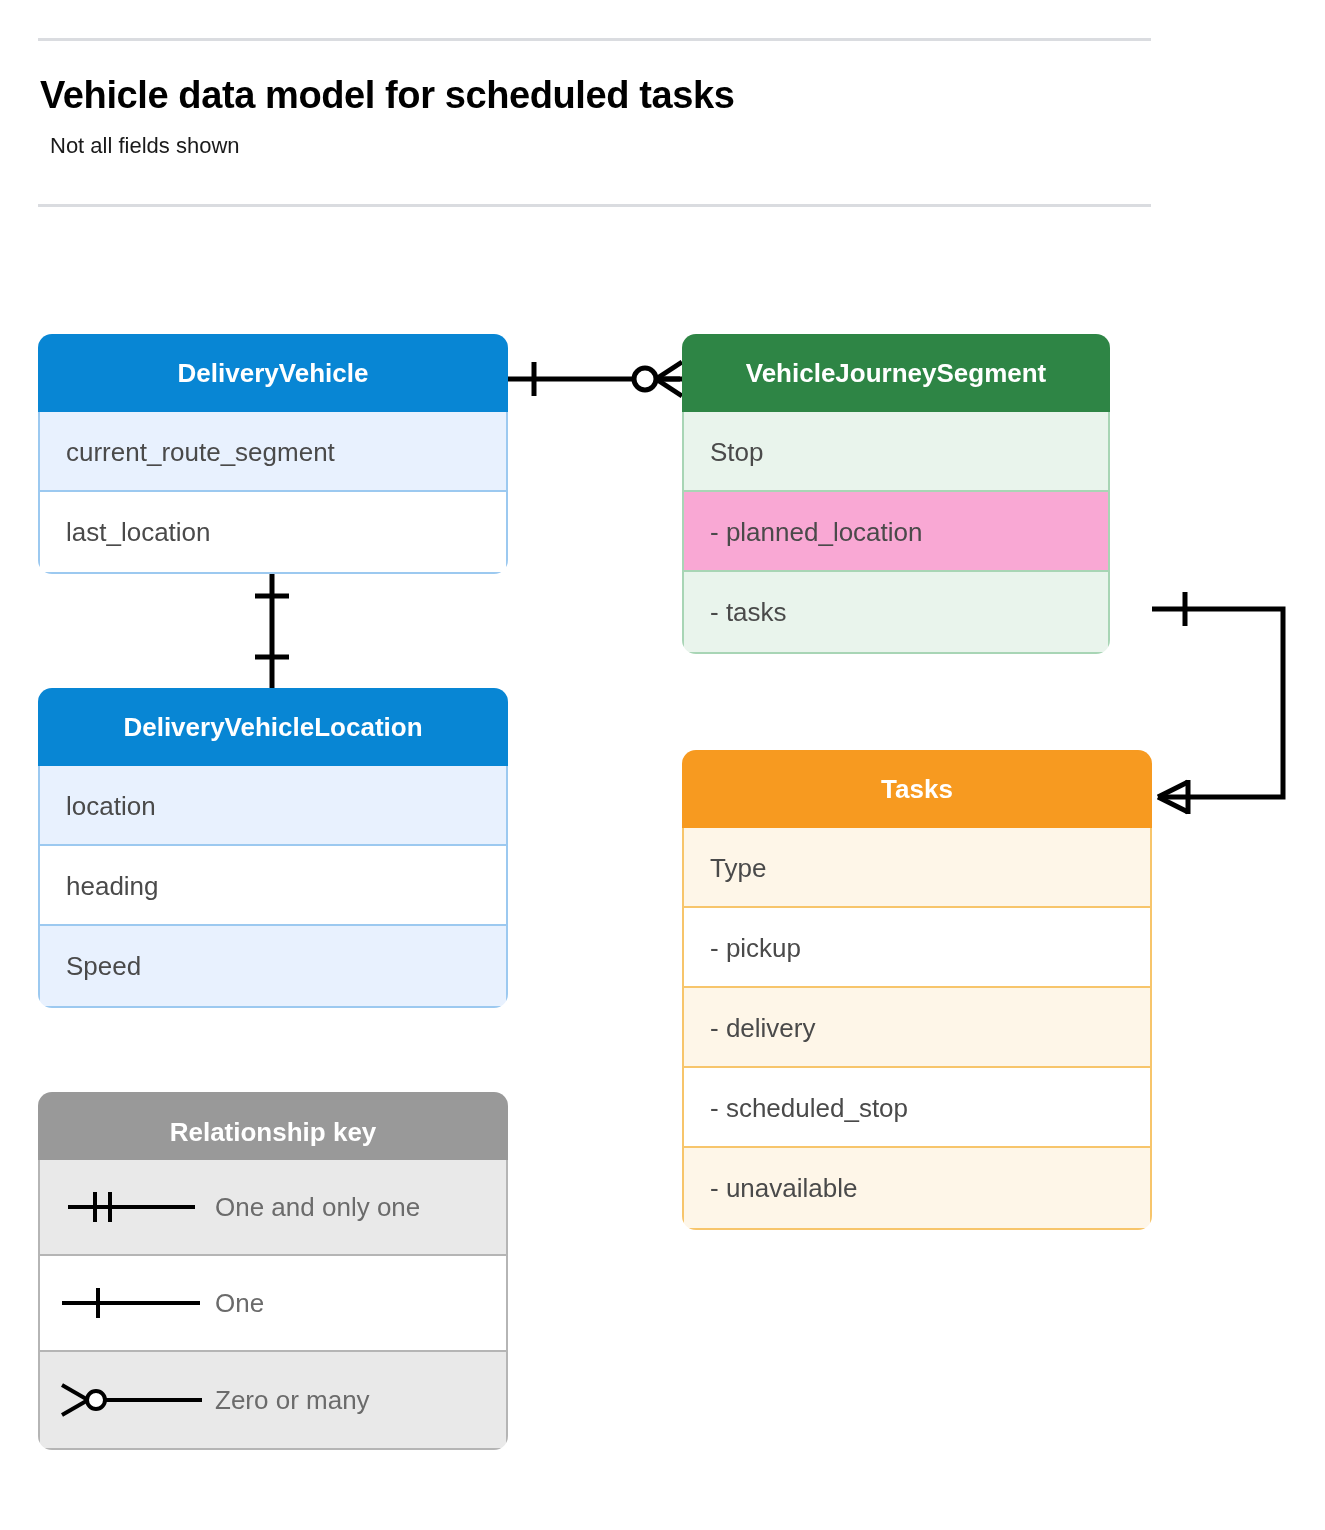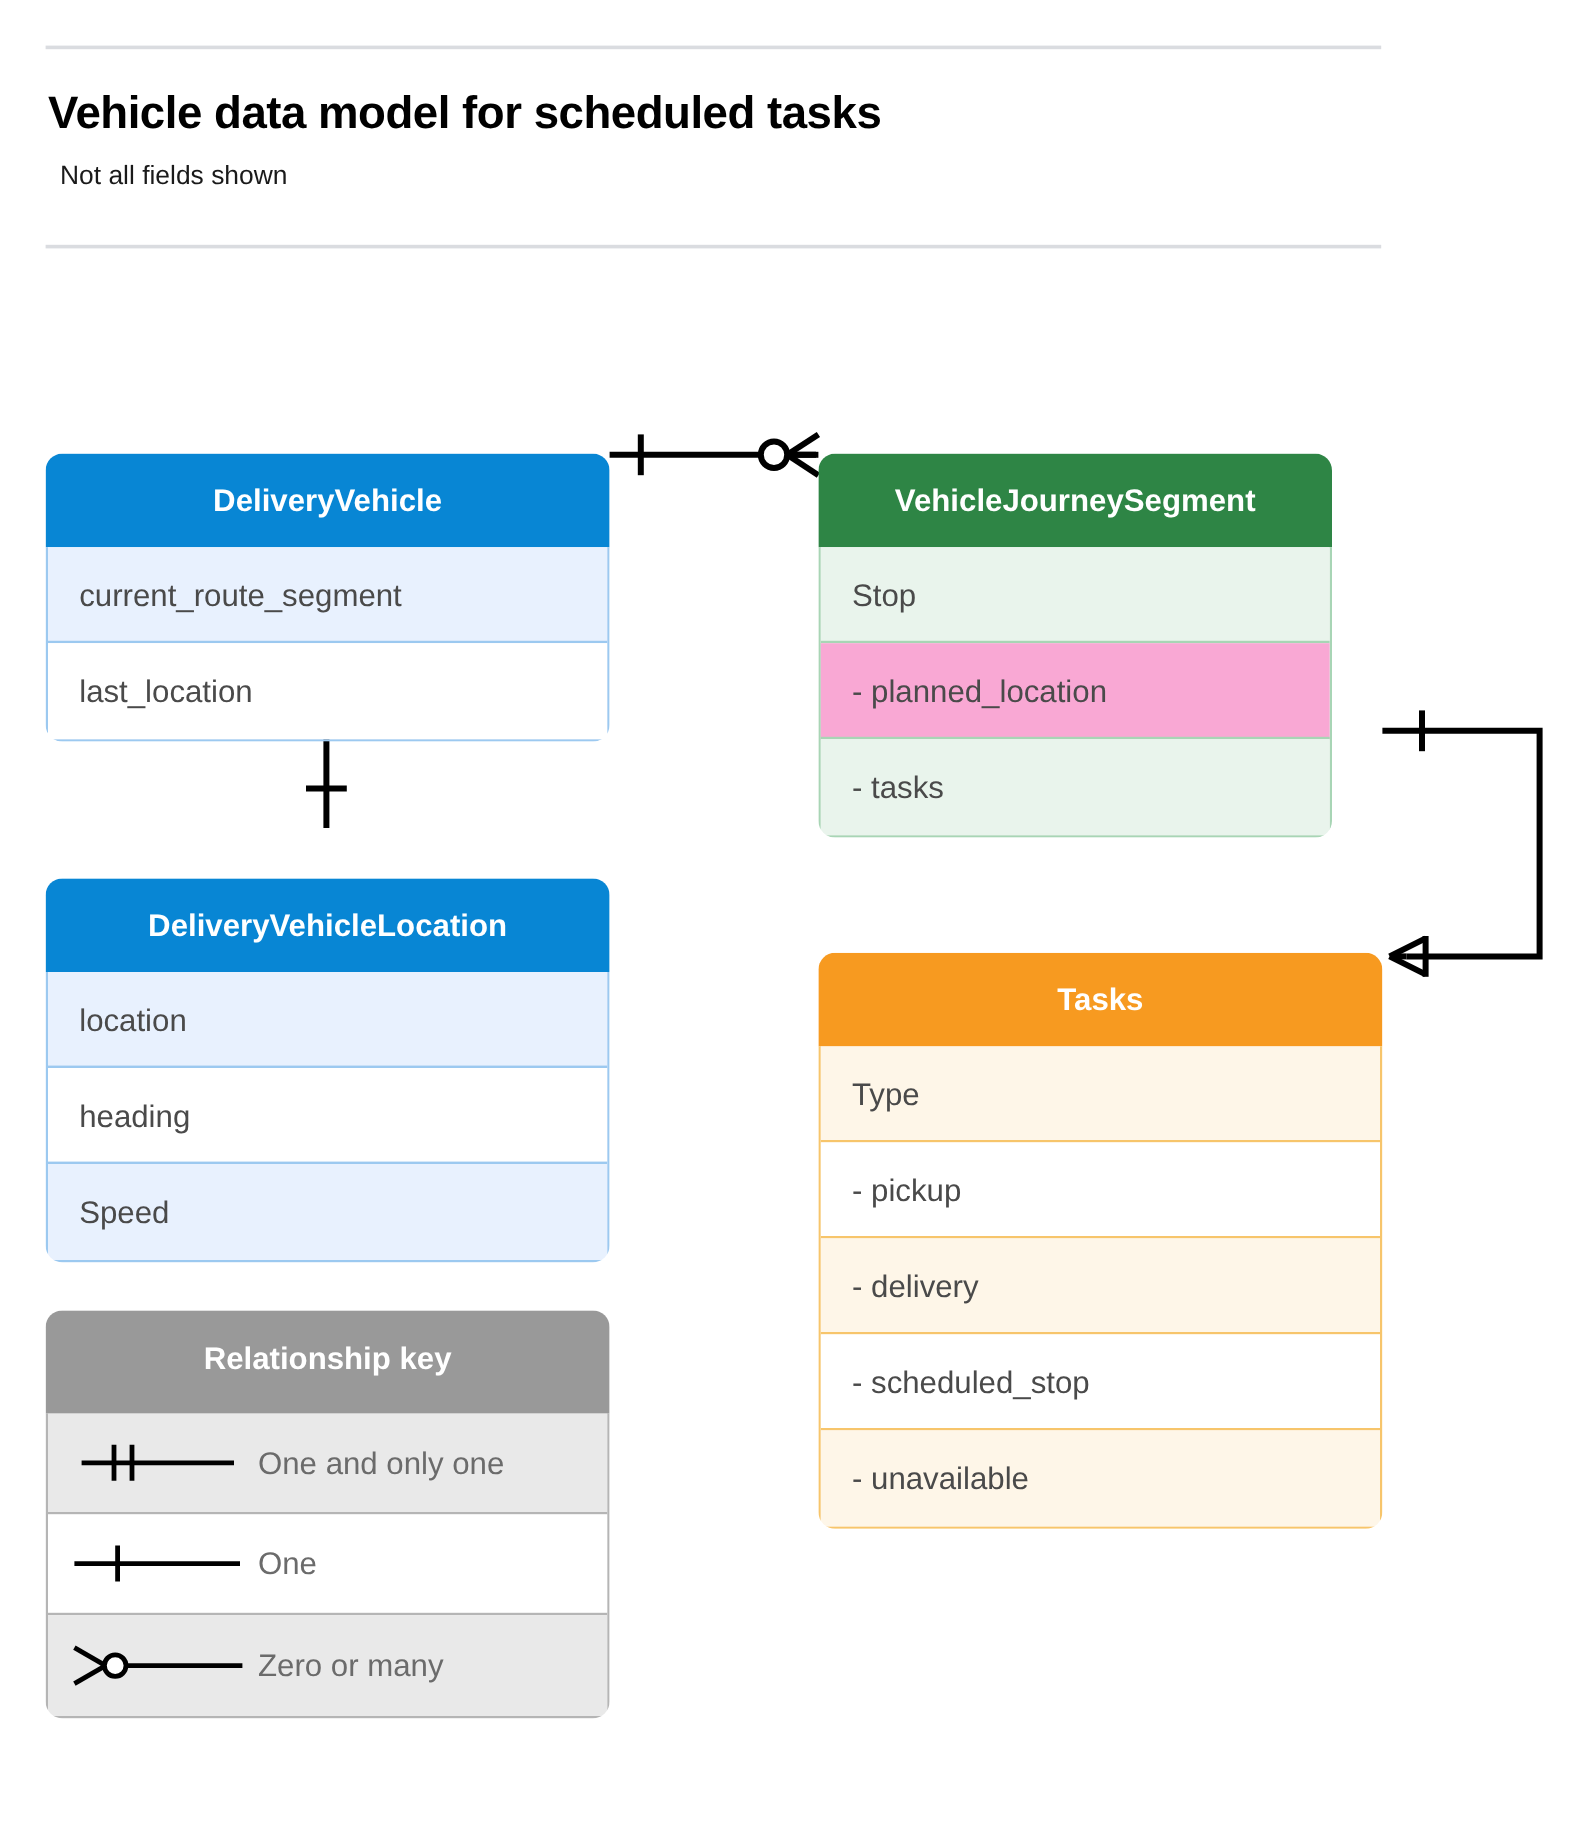--- a/index.html
+++ b/index.html
@@ -50,21 +50,20 @@
     color: #1a1a1a;
     white-space: nowrap;
   }
 
   
   .entity {
     position: absolute;
     box-sizing: border-box;
     border-radius: 14px;
     overflow: hidden;
-    margin-top: 44px;
   }
   .entity-header {
     box-sizing: border-box;
     height: 78px;
     line-height: 78px;
     text-align: center;
     color: #ffffff;
     font-size: 26px;
     font-weight: 700;
     white-space: nowrap;
@@ -109,36 +108,36 @@
   .legend {
     position: absolute;
     left: 38px;
     top: 1092px;
     width: 470px;
     border-radius: 14px;
     overflow: hidden;
     box-sizing: border-box;
   }
   .legend-header {
-    height: 86px;
+    height: 68px;
     line-height: 80px;
     text-align: center;
     background: #999999;
     color: #ffffff;
     font-size: 26px;
     font-weight: 700;
   }
   .legend-rows {
     border: 2px solid #b5b5b5;
     border-top: none;
     box-sizing: border-box;
   }
   .legend-row {
     box-sizing: border-box;
-    height: 84px;
+    height: 96px;
     display: flex;
     align-items: center;
     border-bottom: 2px solid #b5b5b5;
     background: #ffffff;
   }
   .legend-row:last-child { border-bottom: none; }
   .legend-row.alt { background: #e9e9e9; }
   .legend-symbol {
     width: 175px;
     height: 78px;

